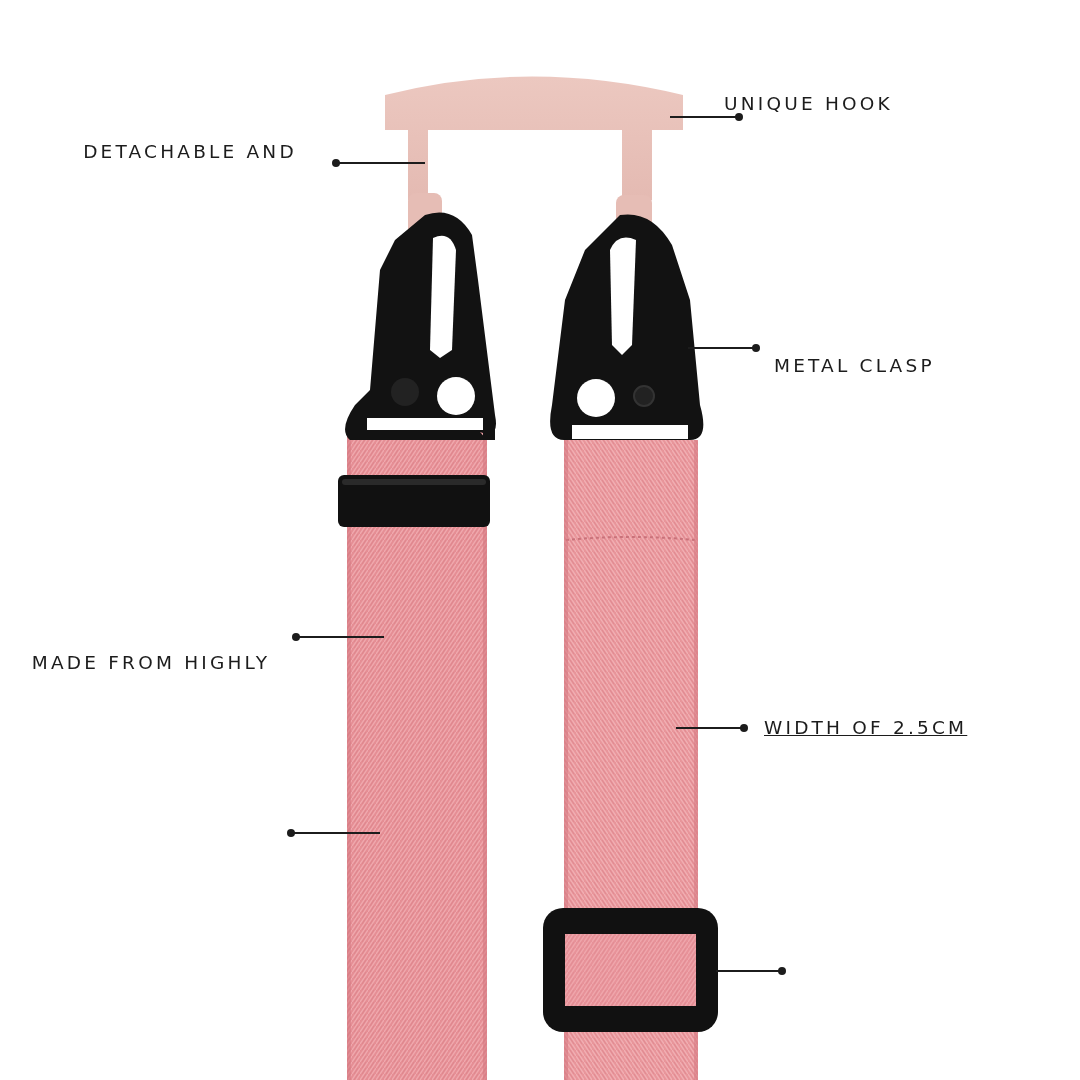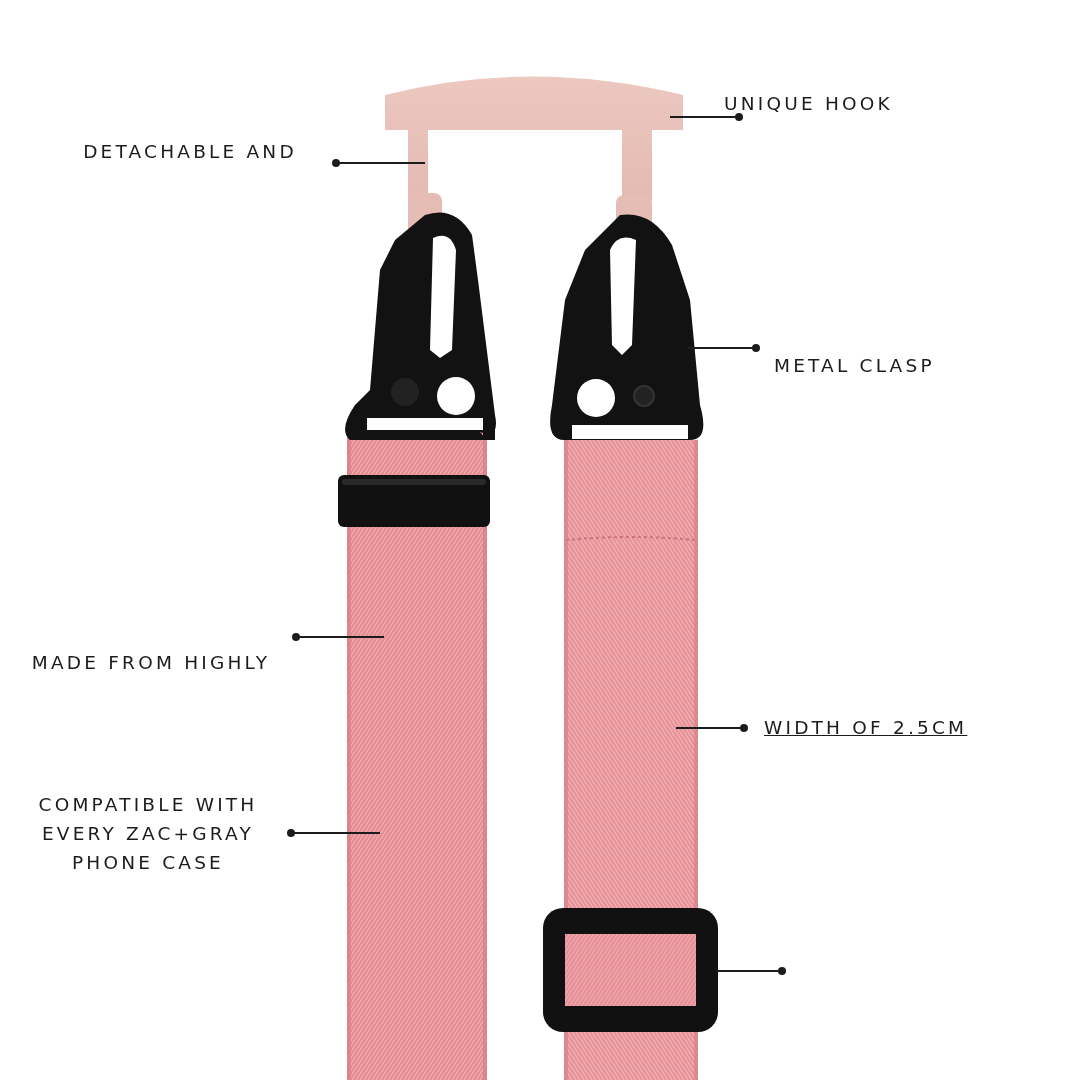--- a/index.html
+++ b/index.html
@@ -105,24 +105,19 @@
   </div>
   <div class="dot" style="left:292px; top:633px;"></div>
   <div class="leader" style="left:296px; top:636px; width:88px;"></div>
 
   <div class="label" style="left:764px; top:713px;text-decoration:underline;">
     <span>WIDTH OF 2.5CM</span>
   </div>
   <div class="leader" style="left:676px; top:727px; width:68px;"></div>
   <div class="dot" style="left:740px; top:724px;"></div>
 
-  <div class="label right-align" style="left:20px; top:790px; width:256px;">
-    <span>COMPATIBLE WITH</span>
-    <span>EVERY ZAC+GRAY</span>
-    <span>PHONE CASE</span>
-  </div>
   <div class="dot" style="left:287px; top:829px;"></div>
   <div class="leader" style="left:291px; top:832px; width:89px;"></div>
 
   <div class="leader" style="left:716px; top:970px; width:66px;"></div>
   <div class="dot" style="left:778px; top:967px;"></div>
 
 </div>
 
 </body></html>

